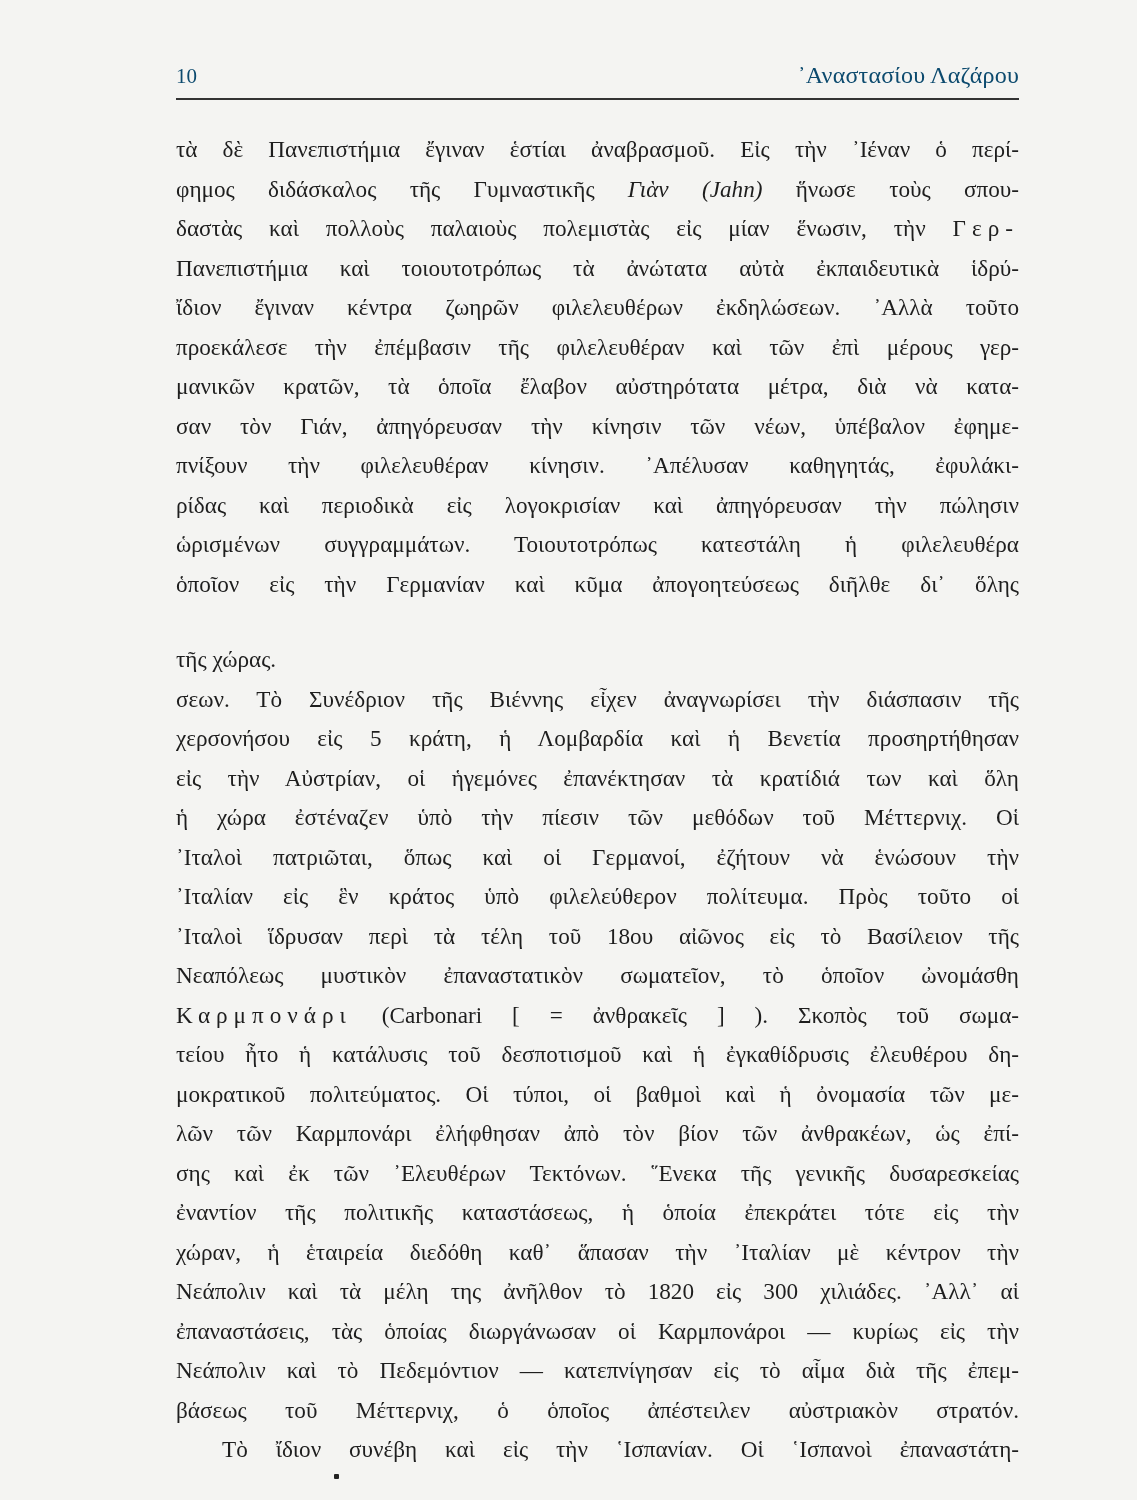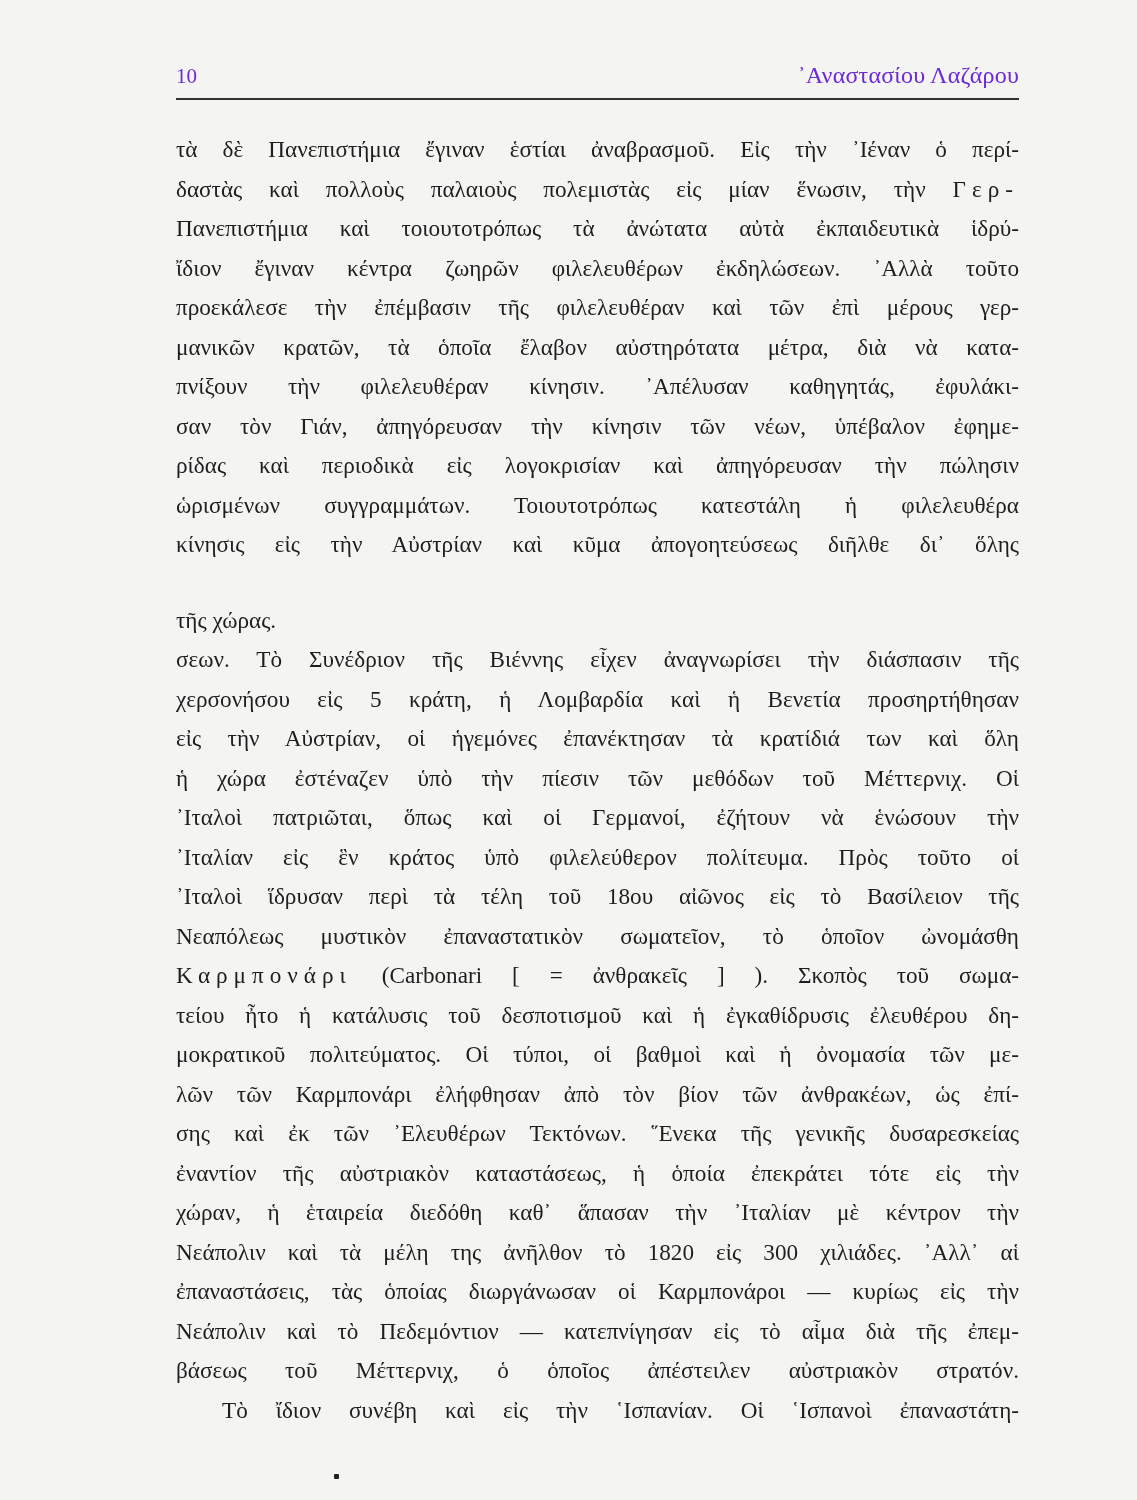--- a/index.html
+++ b/index.html
@@ -21,21 +21,21 @@
       top: 62px;
       width: 843px;
     }
     .running-head {
       display: flex;
       justify-content: space-between;
       align-items: baseline;
       height: 34px;
       font-family: "Liberation Serif", "DejaVu Serif", serif;
       font-size: 21px;
-      color: #6d28d9;
+      color: #0c4a6e;
     }
     .running-head .page-number {
       font-size: 21px;
     }
     .running-head .author {
       font-size: 24px;
       letter-spacing: 0.2px;
     }
     .rule {
       height: 0;
@@ -88,45 +88,46 @@
 <body>
 
 <div class="page">
   <div class="running-head">
     <span class="page-number">10</span>
     <span class="author">᾿Αναστασίου Λαζάρου</span>
   </div>
   <div class="rule"></div>
   <div class="body-text" id="body-text">
       <span class="line"><span>τὰ δὲ Πανεπιστήμια ἔγιναν ἑστίαι ἀναβρασμοῦ. Εἰς τὴν ᾿Ιέναν ὁ περί-</span></span>
+      <span class="line"><span>φημος διδάσκαλος τῆς Γυμναστικῆς </span><span class="italic">Γιὰν (Jahn)</span><span> ἥνωσε τοὺς σπου-</span></span>
       <span class="line"><span>δαστὰς καὶ πολλοὺς παλαιοὺς πολεμιστὰς εἰς μίαν ἕνωσιν, τὴν </span><span class="spaced">Γερ-</span></span>
       <span class="line"><span>Πανεπιστήμια καὶ τοιουτοτρόπως τὰ ἀνώτατα αὐτὰ ἐκπαιδευτικὰ ἱδρύ-</span></span>
       <span class="line"><span>ἴδιον ἔγιναν κέντρα ζωηρῶν φιλελευθέρων ἐκδηλώσεων. ᾿Αλλὰ τοῦτο</span></span>
       <span class="line"><span>προεκάλεσε τὴν ἐπέμβασιν τῆς φιλελευθέραν καὶ τῶν ἐπὶ μέρους γερ-</span></span>
       <span class="line"><span>μανικῶν κρατῶν, τὰ ὁποῖα ἔλαβον αὐστηρότατα μέτρα, διὰ νὰ κατα-</span></span>
+      <span class="line"><span>σαν τὸν Γιάν, ἀπηγόρευσαν τὴν κίνησιν τῶν νέων, ὑπέβαλον ἐφημε-</span></span>
       <span class="line"><span>πνίξουν τὴν φιλελευθέραν κίνησιν. ᾿Απέλυσαν καθηγητάς, ἐφυλάκι-</span></span>
-      <span class="line"><span>σαν τὸν Γιάν, ἀπηγόρευσαν τὴν κίνησιν τῶν νέων, ὑπέβαλον ἐφημε-</span></span>
       <span class="line"><span>ρίδας καὶ περιοδικὰ εἰς λογοκρισίαν καὶ ἀπηγόρευσαν τὴν πώλησιν</span></span>
       <span class="line"><span>ὡρισμένων συγγραμμάτων. Τοιουτοτρόπως κατεστάλη ἡ φιλελευθέρα</span></span>
-      <span class="line"><span>κίνησις εἰς τὴν Αὐστρίαν καὶ κῦμα ἀπογοητεύσεως διῆλθε δι᾿ ὅλης</span></span>
+      <span class="line"><span>ὁποῖον εἰς τὴν Γερμανίαν καὶ κῦμα ἀπογοητεύσεως διῆλθε δι᾿ ὅλης</span></span>
       <span class="line last"><span>τῆς χώρας.</span></span>
       <span class="line"><span>σεων. Τὸ Συνέδριον τῆς Βιέννης εἶχεν ἀναγνωρίσει τὴν διάσπασιν τῆς</span></span>
       <span class="line"><span>χερσονήσου εἰς 5 κράτη, ἡ Λομβαρδία καὶ ἡ Βενετία προσηρτήθησαν</span></span>
       <span class="line"><span>εἰς τὴν Αὐστρίαν, οἱ ἡγεμόνες ἐπανέκτησαν τὰ κρατίδιά των καὶ ὅλη</span></span>
       <span class="line"><span>ἡ χώρα ἐστέναζεν ὑπὸ τὴν πίεσιν τῶν μεθόδων τοῦ Μέττερνιχ. Οἱ</span></span>
       <span class="line"><span>᾿Ιταλοὶ πατριῶται, ὅπως καὶ οἱ Γερμανοί, ἐζήτουν νὰ ἑνώσουν τὴν</span></span>
       <span class="line"><span>᾿Ιταλίαν εἰς ἓν κράτος ὑπὸ φιλελεύθερον πολίτευμα. Πρὸς τοῦτο οἱ</span></span>
       <span class="line"><span>᾿Ιταλοὶ ἵδρυσαν περὶ τὰ τέλη τοῦ 18ου αἰῶνος εἰς τὸ Βασίλειον τῆς</span></span>
       <span class="line"><span>Νεαπόλεως μυστικὸν ἐπαναστατικὸν σωματεῖον, τὸ ὁποῖον ὠνομάσθη</span></span>
       <span class="line"><span class="spaced">Καρμπονάρι</span><span> (Carbonari [ = ἀνθρακεῖς ] ). Σκοπὸς τοῦ σωμα-</span></span>
       <span class="line"><span>τείου ἦτο ἡ κατάλυσις τοῦ δεσποτισμοῦ καὶ ἡ ἐγκαθίδρυσις ἐλευθέρου δη-</span></span>
       <span class="line"><span>μοκρατικοῦ πολιτεύματος. Οἱ τύποι, οἱ βαθμοὶ καὶ ἡ ὀνομασία τῶν με-</span></span>
       <span class="line"><span>λῶν τῶν Καρμπονάρι ἐλήφθησαν ἀπὸ τὸν βίον τῶν ἀνθρακέων, ὡς ἐπί-</span></span>
       <span class="line"><span>σης καὶ ἐκ τῶν ᾿Ελευθέρων Τεκτόνων. ῞Ενεκα τῆς γενικῆς δυσαρεσκείας</span></span>
-      <span class="line"><span>ἐναντίον τῆς αὐστριακὸν καταστάσεως, ἡ ὁποία ἐπεκράτει τότε εἰς τὴν</span></span>
+      <span class="line"><span>ἐναντίον τῆς πολιτικῆς καταστάσεως, ἡ ὁποία ἐπεκράτει τότε εἰς τὴν</span></span>
       <span class="line"><span>χώραν, ἡ ἑταιρεία διεδόθη καθ᾿ ἅπασαν τὴν ᾿Ιταλίαν μὲ κέντρον τὴν</span></span>
       <span class="line"><span>Νεάπολιν καὶ τὰ μέλη της ἀνῆλθον τὸ 1820 εἰς 300 χιλιάδες. ᾿Αλλ᾿ αἱ</span></span>
       <span class="line"><span>ἐπαναστάσεις, τὰς ὁποίας διωργάνωσαν οἱ Καρμπονάροι — κυρίως εἰς τὴν</span></span>
       <span class="line"><span>Νεάπολιν καὶ τὸ Πεδεμόντιον — κατεπνίγησαν εἰς τὸ αἷμα διὰ τῆς ἐπεμ-</span></span>
       <span class="line"><span>βάσεως τοῦ Μέττερνιχ, ὁ ὁποῖος ἀπέστειλεν αὐστριακὸν στρατόν.</span></span>
       <span class="line indent"><span>Τὸ ἴδιον συνέβη καὶ εἰς τὴν ῾Ισπανίαν. Οἱ ῾Ισπανοὶ ἐπαναστάτη-</span></span>
     </div>
 </div>
 
 <div class="stray-mark"></div>

